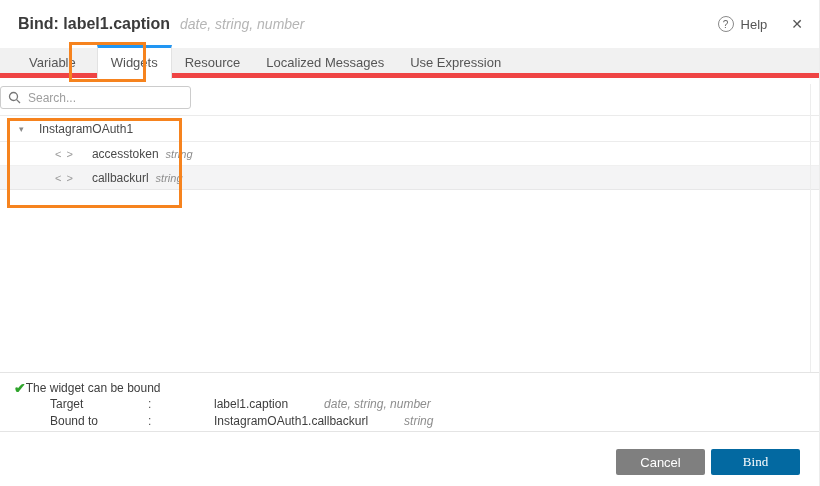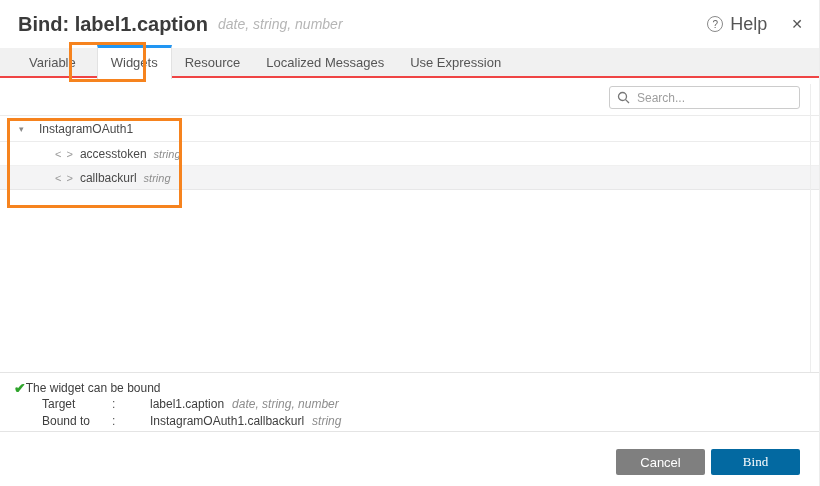--- a/index.html
+++ b/index.html
@@ -1,62 +1,62 @@
 <!DOCTYPE html>
 <html><head>
 <meta charset="utf-8">
 <style>
   * { margin:0; padding:0; box-sizing:border-box; }
   body { background:#fff; font-family:"Liberation Sans", sans-serif; }
   .dialog { position:relative; width:820px; height:486px; background:#fff; overflow:hidden; border-right:1px solid #ececec; }
 
   
   .hdr { height:48px; display:flex; align-items:center; padding:0 16px 0 18px; background:#fff; }
-  .title { font-size:20px; font-weight:700; color:#3b3b3b; }
+  .title { font-size:16px; font-weight:700; color:#3b3b3b; }
   .subtitle { font-style:italic; color:#b5b5b5; font-size:14px; margin-left:10px; }
   .hdr-right { margin-left:auto; display:flex; align-items:center; }
   .help-icon { width:16px; height:16px; border:1px solid #8a8a8a; border-radius:50%; display:flex; align-items:center; justify-content:center; font-size:10px; color:#666; cursor:pointer; }
-  .help-label { margin-left:7px; font-size:18px; color:#555; cursor:pointer; }
+  .help-label { margin-left:7px; font-size:13px; color:#555; cursor:pointer; }
   .close { margin-left:24px; font-size:14px; color:#555; cursor:pointer; }
 
   
-  .tabs { height:30px; background:#f1f1f1; border-bottom:2px solid #ef4444; display:flex; padding-left:16px; position:relative; }
+  .tabs { height:30px; background:#f1f1f1; border-bottom:5px solid #ef4444; display:flex; padding-left:16px; position:relative; }
   .tab { padding:0 13px; font-size:13px; color:#555; line-height:29px; height:30px; cursor:pointer; white-space:nowrap; }
   .tab.active { background:#fff; border-top:3px solid #2196f3; border-left:1px solid #e2e2e2; border-right:1px solid #e2e2e2; margin-top:-3px; height:34px; line-height:30px; position:relative; z-index:2;margin-left:8px; }
 
   
   .annot { position:absolute; border:3px solid #f6831e; pointer-events:none; z-index:6; }
   .annot-tab { left:69px; top:42px; width:77px; height:40px; }
   .annot-tree { left:7px; top:40px; width:175px; height:90px; }
 
   
   .content { position:relative; height:294px; background:#fff; }
   .track { position:absolute; right:8px; top:6px; bottom:0; width:1px; background:#ededed; }
-  .search-row { display:flex; justify-content:flex-end; padding:8px 19px 0 0; }
+  .search-row { display:flex; justify-content:flex-start; padding:8px 19px 0 0; }
   .search-box { position:relative; width:191px; height:23px; }
   .search-box input { width:100%; height:100%; border:1px solid #ccc; border-radius:3px; padding:0 8px 0 27px; font-size:12px; color:#555; outline:none; font-family:inherit; background:#fff; }
   .search-box input::placeholder { color:#9e9e9e; }
   .search-ico { position:absolute; left:8px; top:5px; width:13px; height:13px; }
 
   .tree { margin-top:6px; border-top:1px solid #ebebeb; }
   .trow { height:24px; display:flex; align-items:center; font-size:12px; color:#4a4a4a; border-bottom:1px solid #f0f0f0; cursor:pointer; }
   .trow.root { height:26px; border-bottom:1px solid #ececec; }
   .trow.selected { background:#f4f4f5; border-bottom:1px solid #e7e7e8; }
   .caret { color:#8a8a8a; font-size:9px; margin-left:19px; width:11px; }
   .lbl0 { margin-left:9px; }
   .code-ico { margin-left:55px; color:#9a9a9a; font-size:11px; letter-spacing:1px; }
-  .lbl1 { margin-left:6px; }
+  .lbl1 { margin-left:18px; }
   .ttype { font-style:italic; color:#8d8d8d; margin-left:7px; font-size:11px; }
 
   
   .status { border-top:1px solid #e4e4e4; height:59px; padding:8px 0 0 14px; font-size:12px; color:#3e3e3e; }
   .status-head { display:flex; align-items:center; }
   .check { color:#2fa42c; font-size:14px; font-weight:700; line-height:12px; }
   .status-msg { }
-  .srow { display:flex; margin-top:2px; margin-left:28px; line-height:15px; }
+  .srow { display:flex; margin-top:2px; margin-left:36px; line-height:15px;gap:28px; }
   .srow-label { width:70px; }
   .srow-colon { width:38px; color:#555; }
   .srow-type { font-style:italic; color:#8d8d8d; margin-left:8px; }
 
   
   .footer { border-top:1px solid #e4e4e4; height:55px; display:flex; justify-content:flex-end; align-items:flex-start; gap:6px; padding:17px 19px 0 0; }
   .btn { width:89px; height:26px; border:none; color:#fff; font-size:13px; font-family:inherit; border-radius:2px; cursor:pointer; }
   .btn-cancel { background:#7f7f7f; }
   .btn-bind { background:#0369a1;font-family:Liberation Serif, serif; }
 </style>

